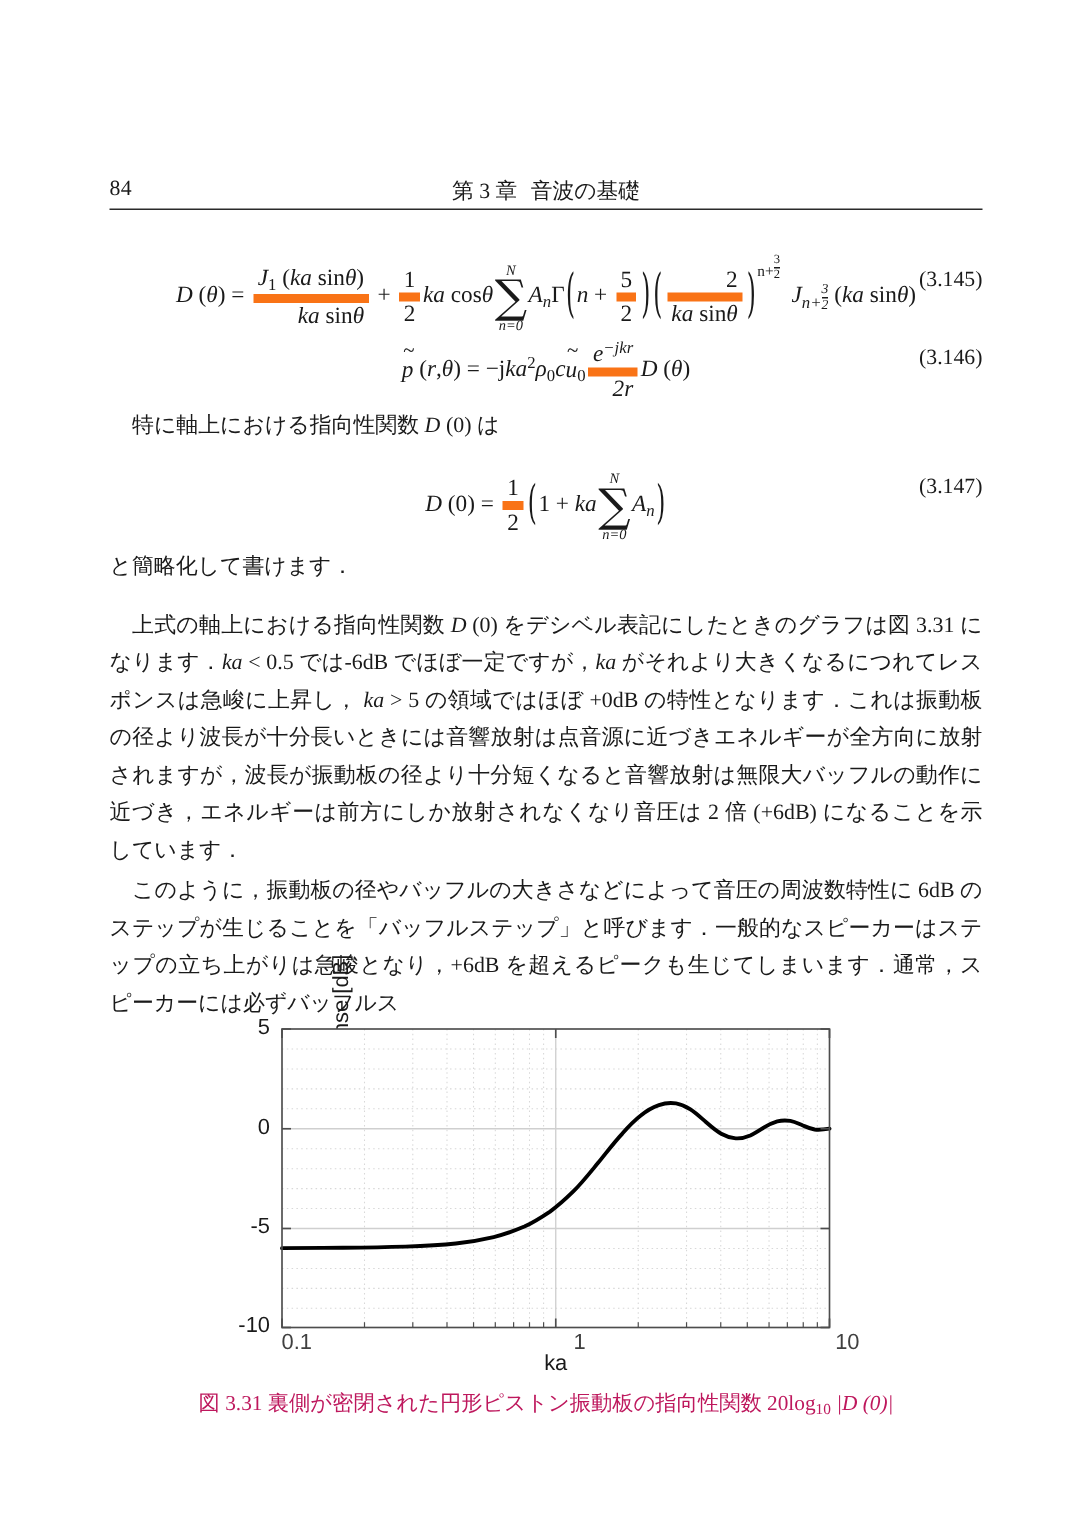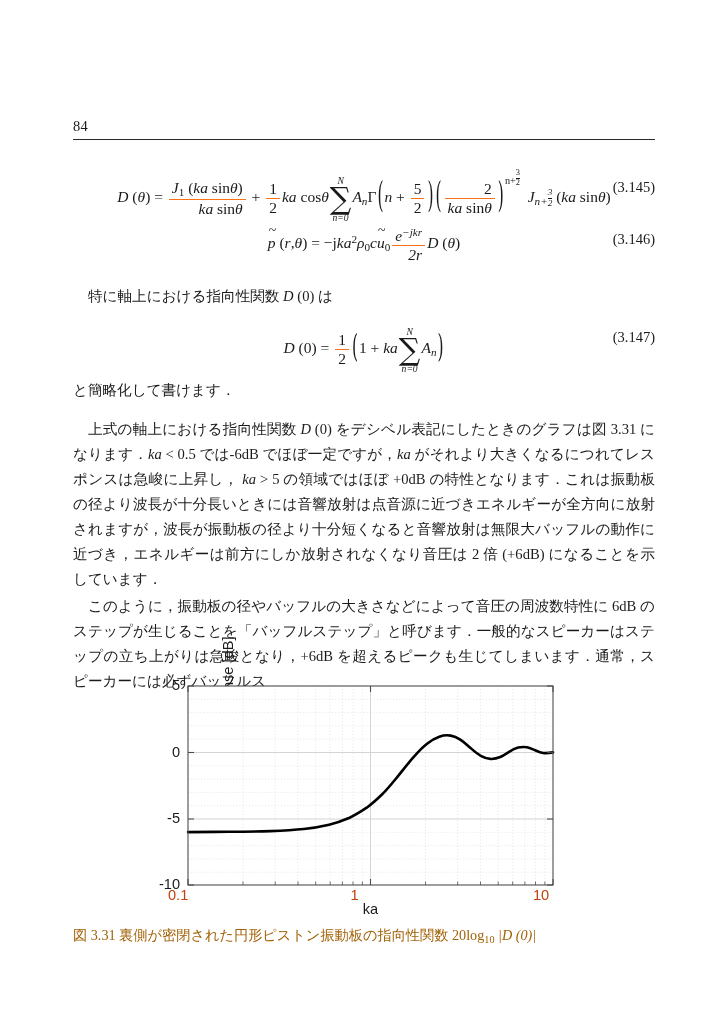--- a/index.html
+++ b/index.html
@@ -99,21 +99,21 @@
 
   
   .frac {
     display: inline-block;
     vertical-align: middle;
     text-align: right;
     line-height: 1.12;
     margin: 0 2px;
   }
   .frac > .num { display: block; padding: 0 3px; }
-  .frac > .den { display: block; border-top: 1px solid #f97316; padding: 0 3px; }
+  .frac > .den { display: block; border-top: 6px solid #f97316; padding: 0 3px; }
 
   
   .bigop {
     display: inline-block;
     vertical-align: middle;
     text-align: center;
     line-height: 1;
     margin: 0 1px;
     position: relative;
     top: 1px;
@@ -196,41 +196,44 @@
     color: #1a1a1a;
     text-align: right;
     width: 40px;
     transform: translateY(-9px);
   }
   .xtick {
     position: absolute;
     top: 877px;
     font-family: "Liberation Sans", sans-serif;
     font-size: 14.6px;
-    color: #c2410c;
-    text-align: left;
+    color: #404040;
+    text-align: right;
     width: 40px;
   }
   .caption {
     position: absolute;
     left: 73px;
     top: 916px;
     width: 582px;
-    text-align: left;
+    text-align: center;
     font-size: 14.2px;
-    color: #a16207;
+    color: #be185d;
   }
 </style>
 </head>
 <body>
 
 <div class="page">
 
   <div class="header">
     <span class="header-pageno">84</span>
+    <span class="header-title">
+      <span>第 3 章</span><span class="chap-gap"></span><span>音波の基礎</span>
+    </span>
   </div>
   <div class="header-rule"></div>
 
   <div class="body">
 
     <div class="eqrow" style="height:54px;">
       <div class="eqbody" style="padding-top:14px;">
         <span class="mi">D</span><span class="mu">&nbsp;(</span><span class="mi">θ</span><span class="mu">) = </span><span class="frac"><span class="num"><span class="mi">J</span><span class="subn">1</span><span class="mu">&nbsp;(</span><span class="mi">ka</span><span class="mu">&nbsp;</span><span class="mu">sin</span><span class="mi">θ</span><span class="mu">)</span></span><span class="den"><span class="mi">ka</span><span class="mu">&nbsp;</span><span class="mu">sin</span><span class="mi">θ</span></span></span><span class="mu"> + </span><span class="frac"><span class="num">1</span><span class="den">2</span></span><span class="mi">ka</span><span class="mu">&nbsp;</span><span class="mu">cos</span><span class="mi">θ</span><span class="bigop"><span class="oplim">N</span><span class="opglyph">∑</span><span class="oplim">n=0</span></span><span class="mi">A</span><span class="sub">n</span><span class="mu">Γ</span><span class="pL">(</span><span class="mi">n</span><span class="mu"> + </span><span class="frac"><span class="num">5</span><span class="den">2</span></span><span class="pR">)</span><span class="pL">(</span><span class="frac"><span class="num">2</span><span class="den"><span class="mi">ka</span><span class="mu">&nbsp;</span><span class="mu">sin</span><span class="mi">θ</span></span></span><span class="pR">)</span><span class="powsup"><span>n+</span><span class="sfrac"><span>3</span><span class="d">2</span></span></span><span class="mu">&nbsp;&nbsp;</span><span class="mi">J</span><span class="sub"><span class="mi">n</span>+<span class="sfrac"><span>3</span><span class="d">2</span></span></span><span class="mu">&nbsp;(</span><span class="mi">ka</span><span class="mu">&nbsp;</span><span class="mu">sin</span><span class="mi">θ</span><span class="mu">)</span>
       </div>
       <span class="eqnum">(3.145)</span>
@@ -238,21 +241,21 @@
 
 
     <div class="eqrow" style="height:50px;">
       <div class="eqbody" style="padding-top:12px;">
         <span class="mi" style="position:relative;"><span style="position:absolute;left:1px;top:-0.72em;font-size:0.9em;font-style:normal;">~</span><span>p</span></span><span class="mu">&nbsp;(</span><span class="mi">r</span><span class="mu">,</span><span class="mi">θ</span><span class="mu">) = </span><span class="mu">−j</span><span class="mi">ka</span><span class="sup">2</span><span class="mi">ρ</span><span class="subn">0</span><span class="mi">c</span><span class="mi" style="position:relative;"><span style="position:absolute;left:1px;top:-0.72em;font-size:0.9em;font-style:normal;">~</span><span>u</span></span><span class="subn">0</span><span class="frac"><span class="num"><span class="mi">e</span><span class="sup" style="font-style:italic;">−jkr</span></span><span class="den"><span class="mi">2r</span></span></span><span class="mi">D</span><span class="mu">&nbsp;(</span><span class="mi">θ</span><span class="mu">)</span>
       </div>
       <span class="eqnum">(3.146)</span>
     </div>
 
 
-    <p class="para indent" style="margin-top:20px;">
+    <p class="para indent" style="margin-top:8px;">
       <span>特に軸上における指向性関数 </span><span class="mi">D</span><span class="mu"> (0)</span><span> は</span>
     </p>
 
     <div class="eqrow" style="height:56px;">
       <div class="eqbody" style="padding-top:16px;">
         <span class="mi">D</span><span class="mu">&nbsp;(</span><span class="mu">0</span><span class="mu">) = </span><span class="frac"><span class="num">1</span><span class="den">2</span></span><span class="pL2">(</span><span class="mu">1</span><span class="mu"> + </span><span class="mi">ka</span><span class="bigop"><span class="oplim">N</span><span class="opglyph">∑</span><span class="oplim">n=0</span></span><span class="mi">A</span><span class="sub">n</span><span class="pR2">)</span>
       </div>
       <span class="eqnum">(3.147)</span>
     </div>
 

